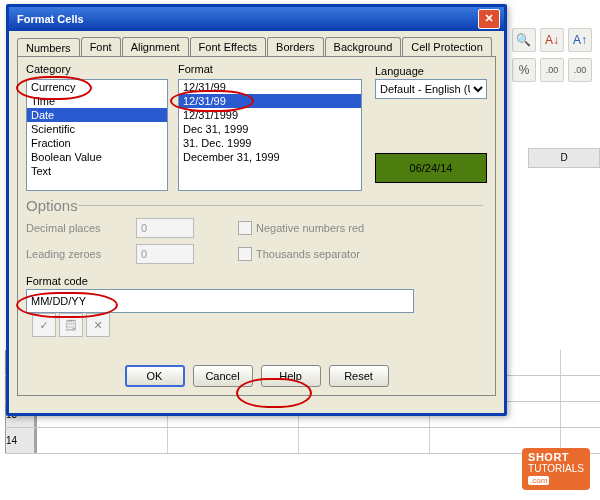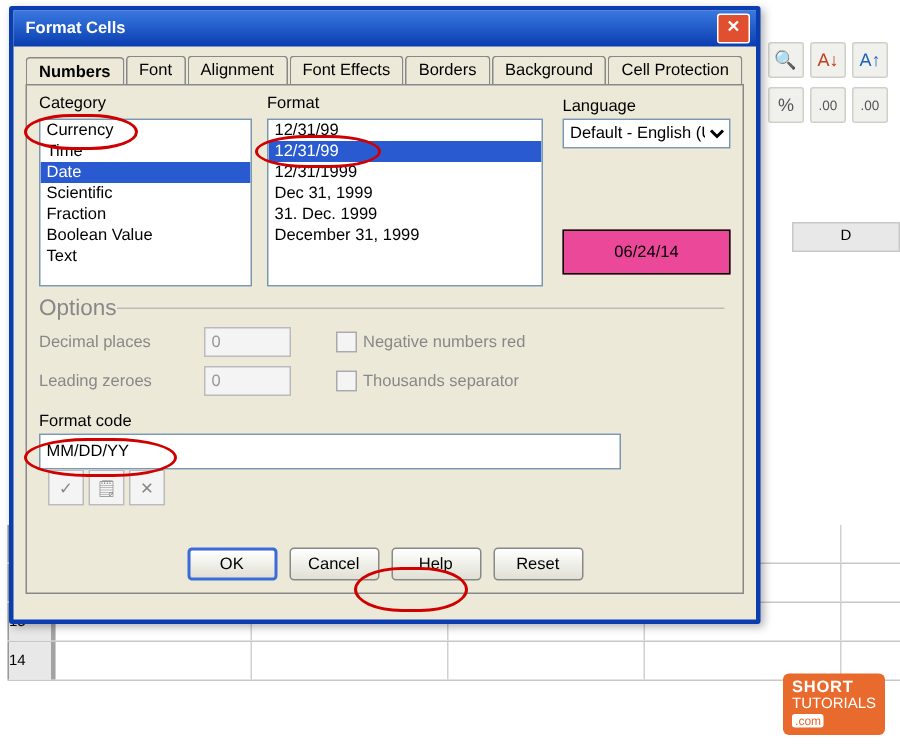--- a/index.html
+++ b/index.html
@@ -11,36 +11,36 @@
 .toolbar-right{position:absolute;right:8px;top:28px;display:flex;flex-direction:column;gap:6px}
 .tool-row{display:flex;gap:4px}
 .tb{width:22px;height:22px;background:#f0f0ec;border:1px solid #d0d0c8;border-radius:2px;display:flex;align-items:center;justify-content:center;font-size:12px;color:#555}
 .colhead{position:absolute;top:148px;right:0;width:70px;height:18px;background:#e8e8e8;border:1px solid #c8c8c8;text-align:center;line-height:18px;font-size:10px}
 .dialog{position:absolute;left:6px;top:4px;width:495px;height:406px;border:3px solid #0a3db0;border-radius:2px;background:#ece9d8;box-shadow:2px 2px 6px rgba(0,0,0,0.3);z-index:5}
 .titlebar{height:24px;background:linear-gradient(to bottom,#3a79e0,#0a3db0);display:flex;align-items:center;padding:0 4px;color:#fff;font-weight:bold}
 .titlebar .t{flex:1;padding-left:4px}
 .closebtn{width:20px;height:18px;background:#e05030;border:1px solid #fff;border-radius:2px;color:#fff;text-align:center;line-height:16px;font-weight:bold;cursor:pointer}
 .tabs{display:flex;padding:6px 6px 0 8px;gap:0}
 .tab{padding:3px 8px;border:1px solid #888;border-bottom:none;background:#ece9d8;border-radius:3px 3px 0 0;margin-right:1px;font-size:11px;cursor:pointer}
-.tab.active{font-weight:bold;background:#ece9d8;position:relative;top:1px}
+.tab.active{font-weight:normal;background:#ece9d8;position:relative;top:1px}
 .tabpanel{border:1px solid #888;margin:0 8px;height:322px;padding:8px 8px;background:#ece9d8;position:relative}
 .lbl{font-size:11px;margin-bottom:2px}
 .catlist,.fmtlist{border:1px solid #7a97b0;background:#fff;overflow-y:scroll;font-size:11px}
 .catlist{position:absolute;left:8px;top:22px;width:140px;height:110px}
 .fmtlist{position:absolute;left:160px;top:22px;width:182px;height:110px}
 .listitem{padding:1px 4px;cursor:pointer;white-space:nowrap}
 .listitem.sel{background:#2a5ad0;color:#fff}
 .lang{position:absolute;right:8px;top:8px;width:112px}
 .langsel{width:112px;height:20px;border:1px solid #7a97b0;background:#fff;font-size:11px}
-.preview{position:absolute;right:8px;top:96px;width:110px;height:28px;border:1px solid #000;background:#ec4899;text-align:center;line-height:28px;font-size:11px}
+.preview{position:absolute;right:8px;top:96px;width:110px;height:28px;border:1px solid #000;background:#4d7c0f;text-align:center;line-height:28px;font-size:11px}
 .options{position:absolute;left:8px;top:140px;right:8px}
 .optrow{display:flex;align-items:center;height:26px;color:#888}
 .optlbl{width:110px}
 .spin{width:48px;height:18px;border:1px solid #bbb;background:#f4f4f4;display:flex;align-items:center;padding:0 4px;color:#999}
-.chk{display:flex;align-items:center;gap:4px;margin-left:30px}
+.chk{display:flex;align-items:center;gap:4px;margin-left:44px}
 .chkbox{width:12px;height:12px;border:1px solid #aaa;background:#f4f4f4}
 .fcode{position:absolute;left:8px;top:218px;right:8px}
 .fcinput{width:378px;height:18px;border:1px solid #7a97b0;background:#fff;padding:2px 4px;font-size:11px}
 .fcbtns{display:inline-flex;gap:3px;margin-left:6px;vertical-align:top}
 .fcbtn{width:22px;height:22px;border:1px solid #bbb;background:#f4f4f4;display:flex;align-items:center;justify-content:center;color:#888}
 .dlgbtns{position:absolute;left:0;right:0;bottom:8px;display:flex;gap:8px;justify-content:center}
 .btn{min-width:60px;height:22px;border:1px solid #888;background:linear-gradient(#fff,#e0e0d4);border-radius:3px;font-size:11px;cursor:pointer}
 .btn.def{border:2px solid #3a6bd8}
 .circle{position:absolute;border:2px solid #d00000;border-radius:50%/60%;pointer-events:none;z-index:10}
 .logo{position:absolute;right:10px;bottom:10px;background:#e86a2c;color:#fff;padding:4px 6px;border-radius:4px;font-family:Arial;font-size:10px;line-height:11px;text-align:left;z-index:20}

